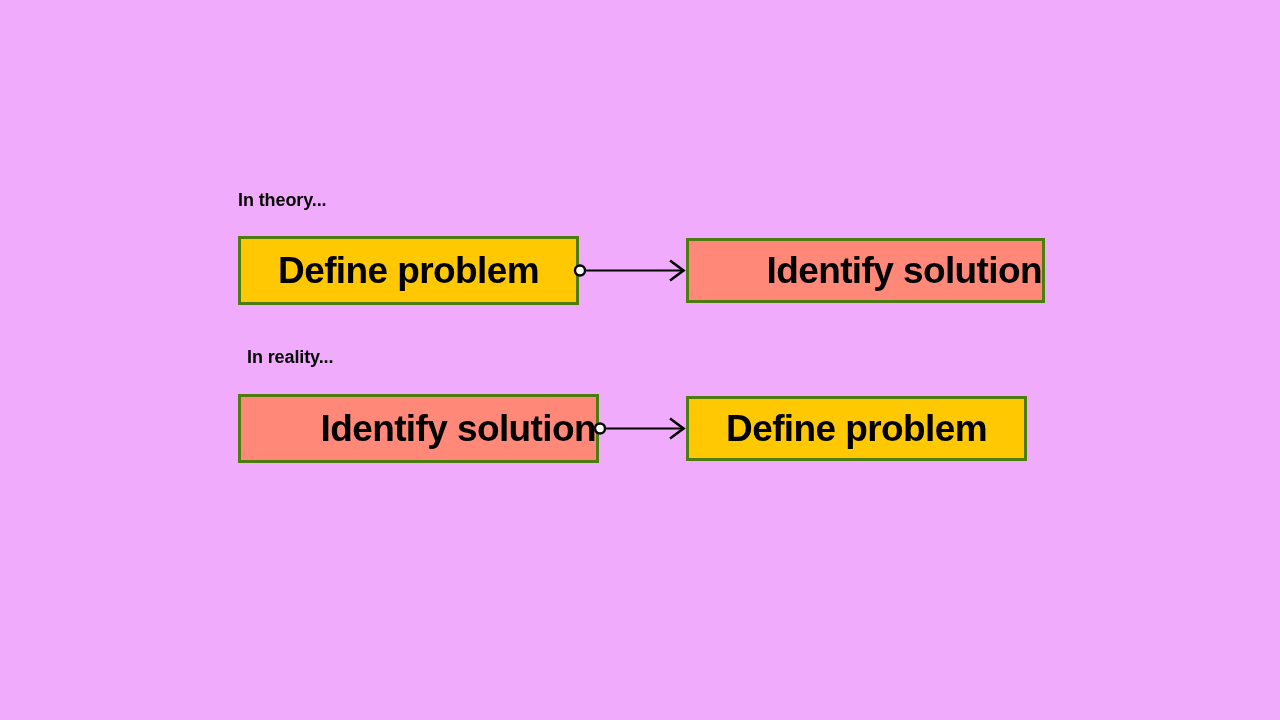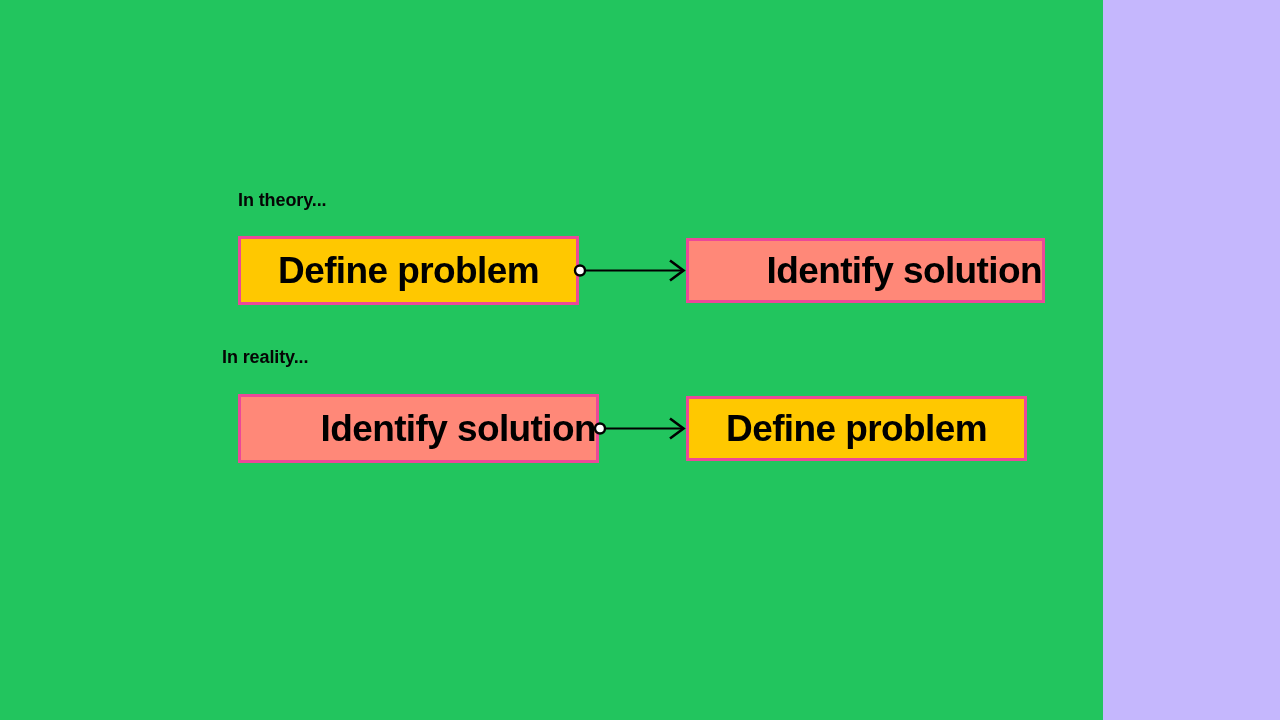--- a/index.html
+++ b/index.html
@@ -8,37 +8,37 @@
   }
   body {
     width: 1280px;
     height: 720px;
     overflow: hidden;
     font-family: "Liberation Sans", sans-serif;
     background: #c5b7fd;
   }
   #canvas {
     position: relative;
-    width: 1103px;
+    width: 1280px;
     height: 720px;
-    background: #22c55e;
+    background: #f0abfc;
   }
   .row-label {
     position: absolute;
     font-family: "Liberation Sans", sans-serif;
     font-size: 18px;
     font-weight: bold;
     color: #050505;
     letter-spacing: -0.1px;
     white-space: nowrap;
   }
   .node {
     position: absolute;
     box-sizing: border-box;
-    border: 3px solid #ec4899;
+    border: 3px solid #4d7c0f;
     display: flex;
     align-items: center;
     justify-content: center;
     overflow: hidden;
   }
   .node-label {
     font-family: "Liberation Sans", sans-serif;
     font-size: 37px;
     font-weight: bold;
     color: #000000;
@@ -85,21 +85,21 @@
   <svg class="connector" style="left:574px; top:255px; width:116px; height:32px;" viewBox="0 0 116 32">
     <line class="conn-line" x1="11" y1="15.5" x2="108" y2="15.5"></line>
     <polyline class="conn-head" points="96,5.5 109.5,15.5 96,25.5"></polyline>
     <circle class="conn-dot" cx="6" cy="15.5" r="5"></circle>
   </svg>
 
   <div class="node fill-salmon" style="left:686px; top:238px; width:359px; height:65px;">
     <span class="node-label">Identify solution</span>
   </div>
 
-  <div class="row-label" style="left:222px; top:347px;">In reality...</div>
+  <div class="row-label" style="left:247px; top:347px;">In reality...</div>
 
   <div class="node fill-salmon" style="left:238px; top:394px; width:361px; height:69px;">
     <span class="node-label">Identify solution</span>
   </div>
 
   <svg class="connector" style="left:594px; top:413px; width:116px; height:32px;" viewBox="0 0 116 32">
     <line class="conn-line" x1="11" y1="15.5" x2="88" y2="15.5"></line>
     <polyline class="conn-head" points="76,5.5 89.5,15.5 76,25.5"></polyline>
     <circle class="conn-dot" cx="6" cy="15.5" r="5"></circle>
   </svg>

